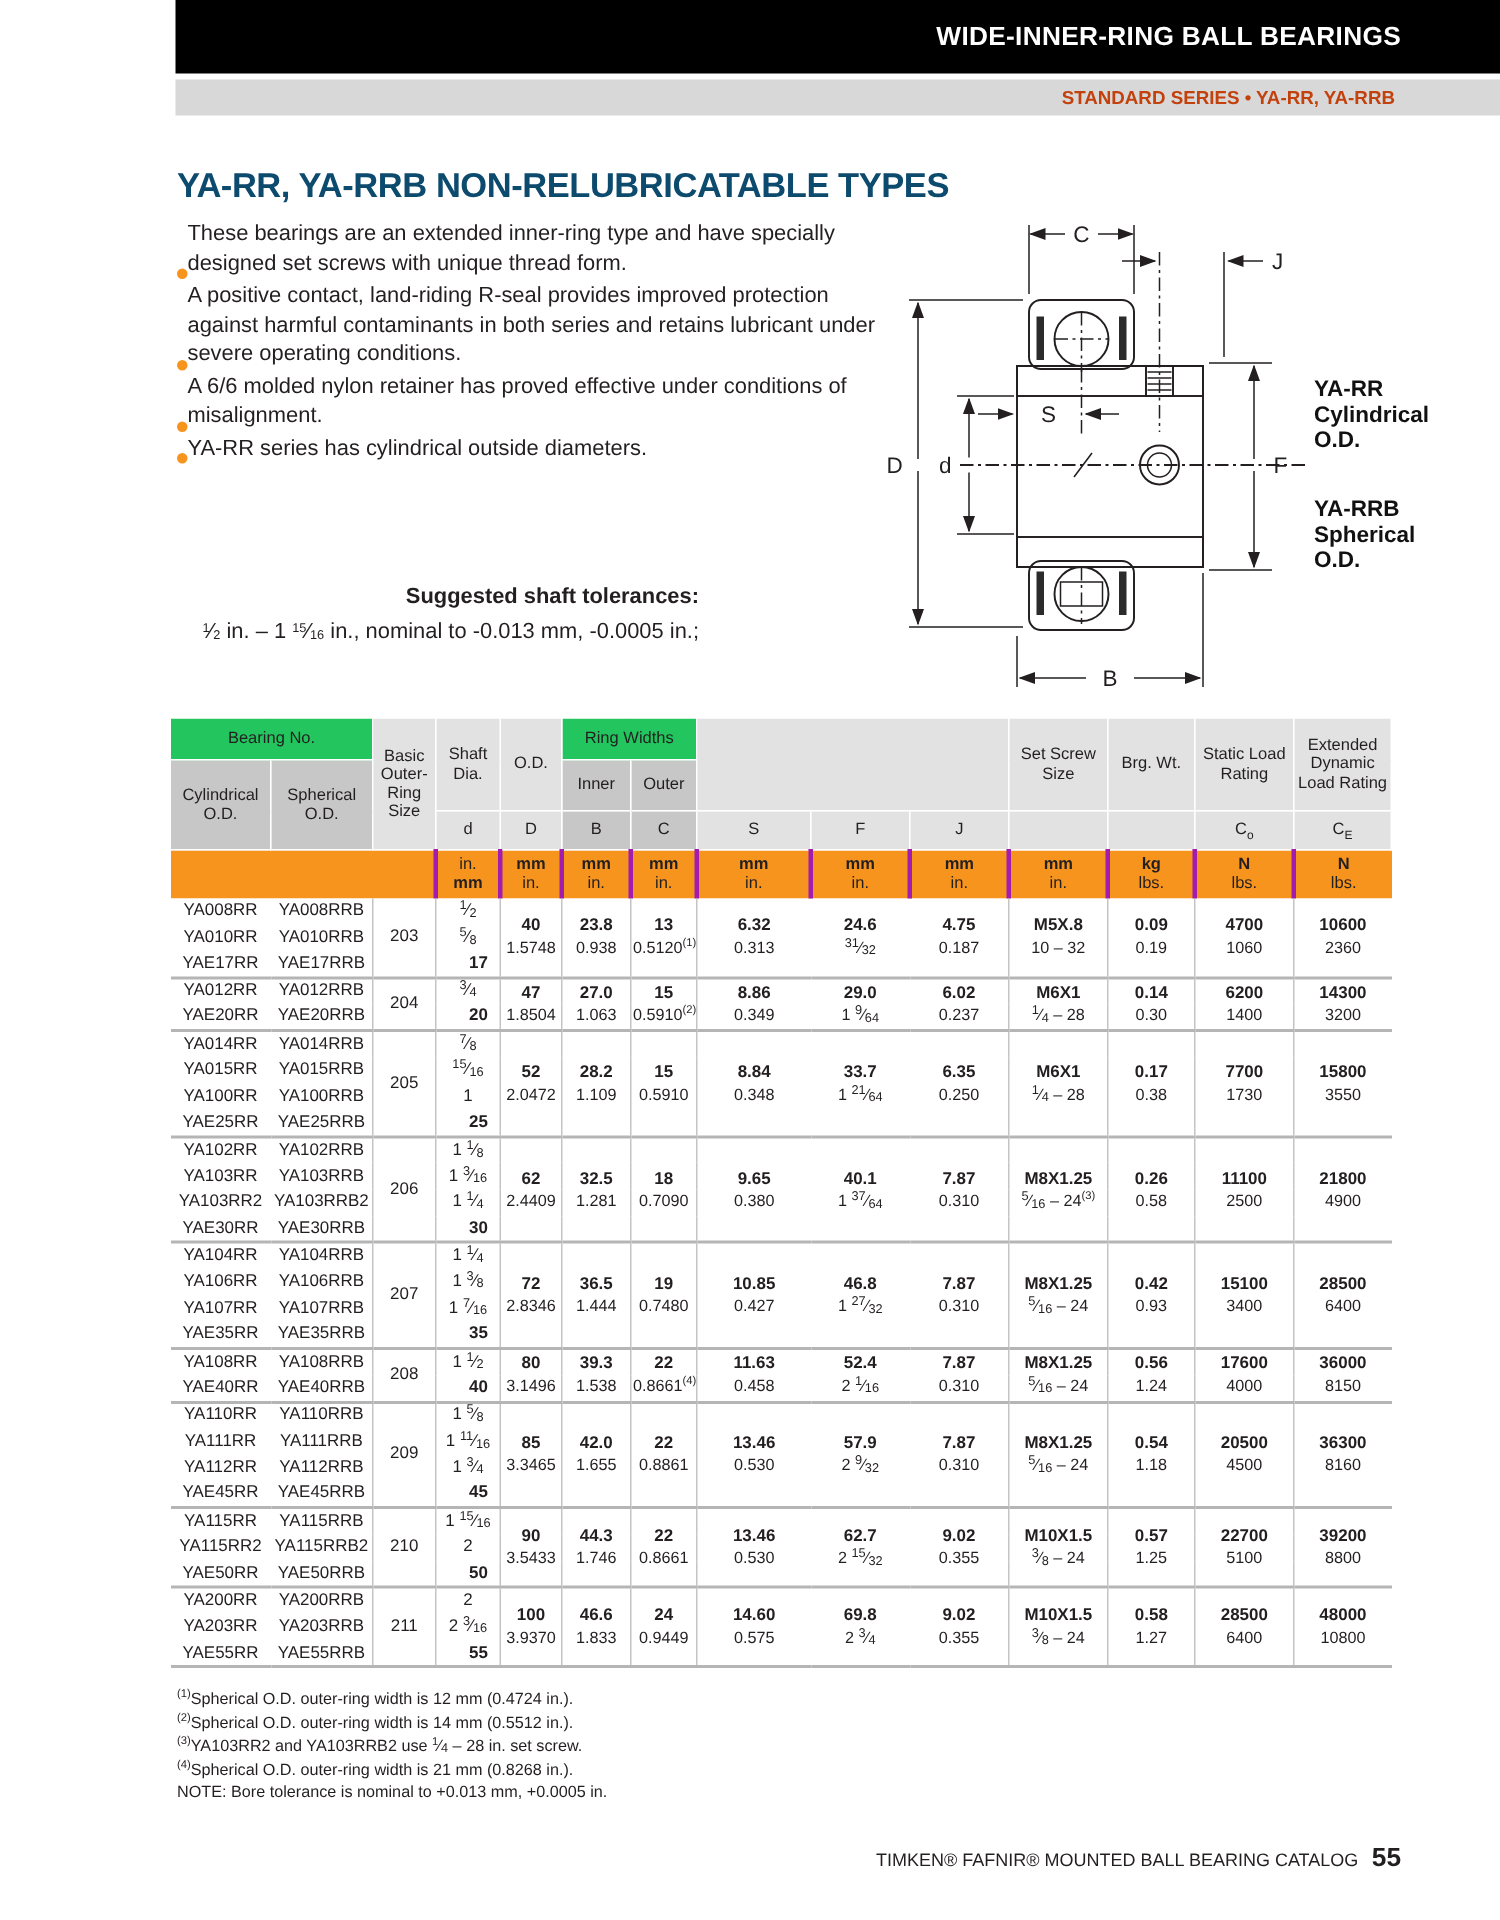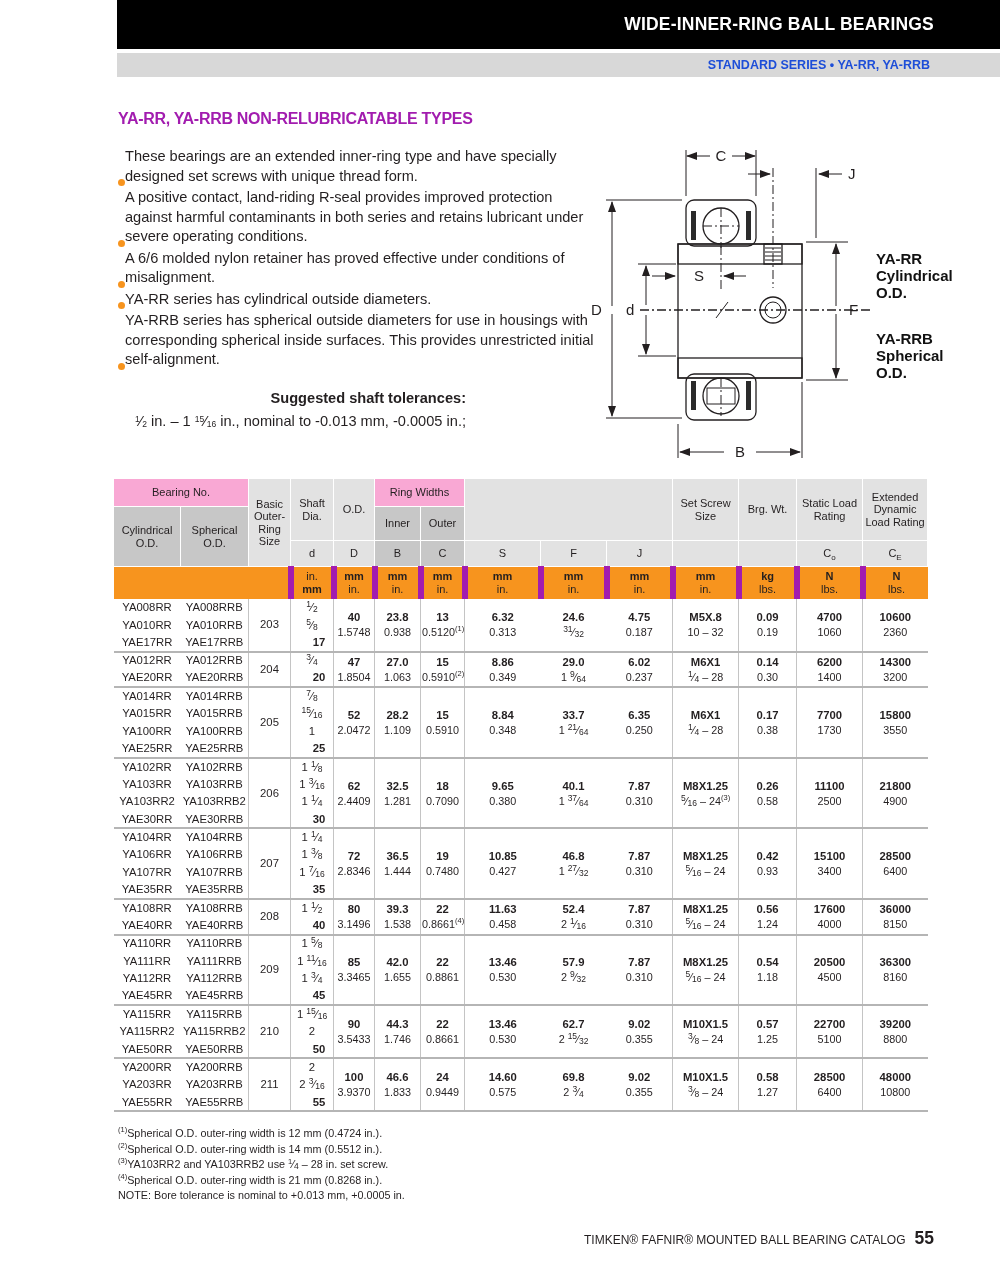--- a/index.html
+++ b/index.html
@@ -5,23 +5,23 @@
 <style>
   html,body{margin:0;padding:0;background:#fff;}
   body{width:1000px;height:1280px;position:relative;font-family:"Liberation Sans",sans-serif;color:#231f20;overflow:hidden;}
 
   
   .bar-black{position:absolute;left:117px;right:0;top:0;height:49px;background:#000;color:#fff;
     display:flex;align-items:center;justify-content:flex-end;padding-right:66px;box-sizing:border-box;
     font-weight:700;font-size:17.5px;letter-spacing:.2px;}
   .bar-gray{position:absolute;left:117px;right:0;top:53px;height:24px;background:#d8d8d8;
     display:flex;align-items:center;justify-content:flex-end;padding-right:70px;box-sizing:border-box;
-    font-weight:700;font-size:12.5px;color:#1d4ed8;}
-
-  .page-title{position:absolute;left:118px;top:110px;font-size:16px;font-weight:700;letter-spacing:-0.3px;color:#a21caf;}
+    font-weight:700;font-size:12.5px;color:#c2410c;}
+
+  .page-title{position:absolute;left:118px;top:110px;font-size:23px;font-weight:700;letter-spacing:-0.3px;color:#0c4a6e;}
 
   .bullets{position:absolute;left:118px;top:147px;width:484px;}
   .bullet{display:flex;gap:0;margin-bottom:2px;font-size:14.6px;line-height:19.5px;align-items:flex-end;}
   .dot{width:7px;height:7px;border-radius:50%;background:#f7941e;margin-top:6px;flex:none;}
 
   .tol{position:absolute;left:118px;top:390px;font-size:14.6px;text-align:right;}
   .tol-head{font-weight:700;margin-bottom:7px;}
   .tol-line{margin-left:17px;margin-bottom:8px;}
 
   .diagram{position:absolute;left:578px;top:112px;}
@@ -29,22 +29,22 @@
   .thin{stroke:#231f20;stroke-width:1;fill:none;}
   .dash{stroke-dasharray:9 3 2 3;}
   .dimtext{font-family:"Liberation Sans",sans-serif;font-size:15px;fill:#231f20;}
   .cap{font-family:"Liberation Sans",sans-serif;font-size:15px;font-weight:700;fill:#111;}
 
   
   .tablewrap{position:absolute;left:113px;top:478px;}
   table{border-collapse:collapse;table-layout:fixed;width:814px;}
   thead th{font-weight:400;border:1px solid #fff;padding:1px 2px;font-size:11px;line-height:12.5px;text-align:center;vertical-align:middle;}
   tr.ra{height:28px;} tr.rb{height:34px;} tr.rc{height:26px;} tr.units{height:32px;}
-  .dark{background:#f9a8d4;} .med{background:#c7c7c7;} .light{background:#e2e2e2;}
-  tr.units td{background:#f7941e;border-left:6px solid #a21caf;text-align:center;font-size:11px;line-height:13px;vertical-align:middle;}
+  .dark{background:#22c55e;} .med{background:#c7c7c7;} .light{background:#e2e2e2;}
+  tr.units td{background:#f7941e;border-left:3px solid #a21caf;text-align:center;font-size:11px;line-height:13px;vertical-align:middle;}
   tr.units td:first-child{border-left:none;}
   .ub{font-weight:700;} .ur2{font-weight:400;}
   tbody td{text-align:center;vertical-align:middle;padding:0 1px;font-size:11.3px;line-height:15px;background:#fff;}
   tbody tr{height:17.7px;}
   tbody tr.gs td{border-top:2px solid #b5b5b5;}
   table{border-bottom:2px solid #b5b5b5;}
   .vr{border-right:1px solid #c4c4c4;}
   td.bold{font-weight:700;padding-left:15px;}
   .pair .m{font-weight:700;line-height:15px;}
   .pair .i{font-weight:400;font-size:10.8px;line-height:14px;}
@@ -82,24 +82,20 @@
       <span class="dot"></span>
       <span>A positive contact, land-riding R-seal provides improved protection against harmful contaminants in both series and retains lubricant under severe operating conditions.</span>
     </div>
   <div class="bullet">
       <span class="dot"></span>
       <span>A 6/6 molded nylon retainer has proved effective under conditions of misalignment.</span>
     </div>
   <div class="bullet">
       <span class="dot"></span>
       <span>YA-RR series has cylindrical outside diameters.</span>
-    </div>
-  <div class="bullet">
-      <span class="dot"></span>
-      <span>YA-RRB series has spherical outside diameters for use in housings with corresponding spherical inside surfaces. This provides unrestricted initial self-alignment.</span>
     </div>
 </div>
 
 <div class="tol">
   <div class="tol-head">Suggested shaft tolerances:</div>
   <div class="tol-line"><span class="fr"><sup>1</sup>⁄<sub>2</sub></span> in. – 1 <span class="fr"><sup>15</sup>⁄<sub>16</sub></span> in., nominal to -0.013 mm, -0.0005 in.;</div>
 </div>
 
 <div class="diagram">
 <svg width="420" height="360" viewBox="0 0 420 360">

